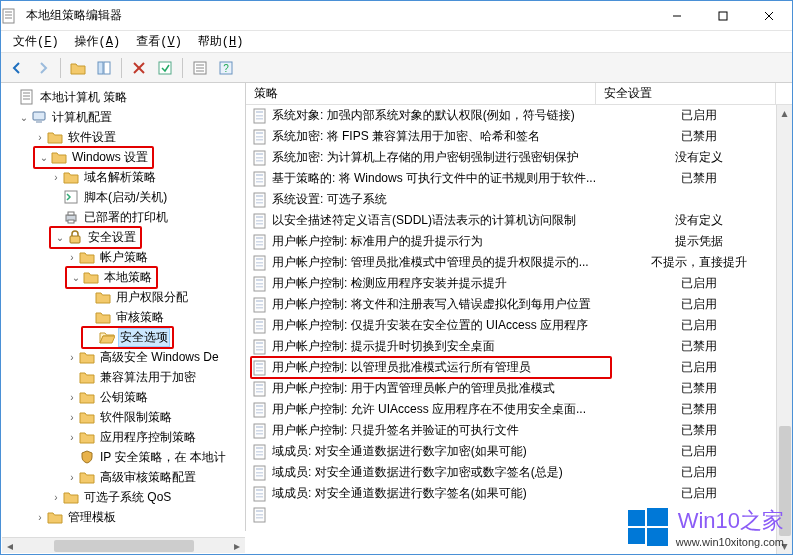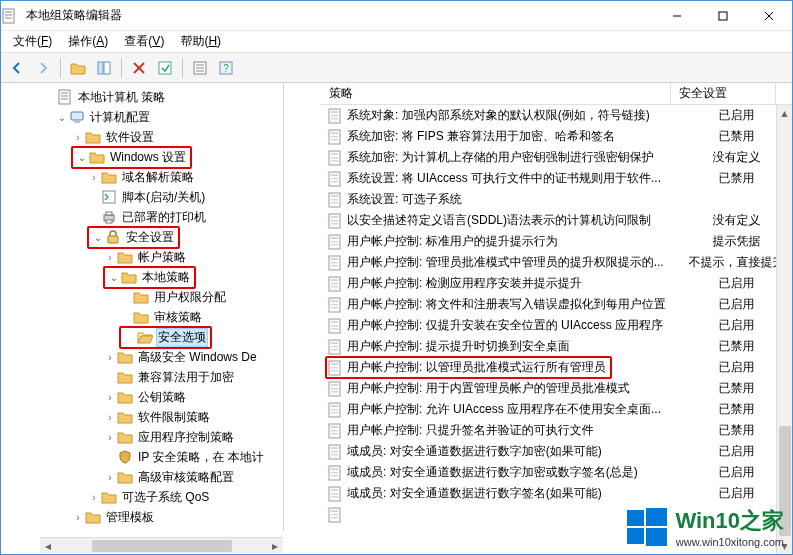--- a/index.html
+++ b/index.html
@@ -5,57 +5,57 @@
   * { box-sizing: border-box; }
   html, body { margin:0; padding:0; font-family:"Microsoft YaHei","Segoe UI",sans-serif; font-size:12px; color:#000; }
   .window { width:793px; height:555px; border:1px solid #4a90d6; background:#fff; position:relative; overflow:hidden; }
   
   .titlebar { height:30px; display:flex; align-items:center; padding:0 0 0 0; background:#fff; border-bottom:1px solid #e5e5e5;}
   .titlebar .app-icon svg { width:16px; height:16px; display:block; }
   .titlebar .title { margin-left:6px; font-size:12px; }
   .titlebar .spacer { flex:1; }
   .win-btn { width:46px; height:30px; display:flex; align-items:center; justify-content:center; }
   
-  .menubar { height:22px; display:flex; align-items:center; padding:0 4px; background:#fff; border-bottom:1px solid #e5e5e5;}
+  .menubar { height:22px; display:flex; align-items:center; padding:0 4px; background:#fff; border-bottom:1px solid #e5e5e5;font-family:Liberation Mono, monospace;}
   .menu-item { padding:2px 8px; white-space:nowrap; cursor:default; }
   .menu-item .ul { text-decoration:underline; }
   
   .toolbar { height:30px; display:flex; align-items:center; padding:2px 4px; background:#f5f5f5; border-bottom:1px solid #d0d0d0; gap:2px;}
   .tbtn { width:24px; height:24px; display:flex; align-items:center; justify-content:center; border:1px solid transparent; border-radius:2px;}
   .tsep { width:1px; height:20px; background:#c8c8c8; margin:0 3px; }
   
-  .body { display:flex; height:calc(555px - 30px - 22px - 30px - 2px);padding-left:38px; }
+  .body { display:flex; height:calc(555px - 30px - 22px - 30px - 2px); }
   .tree { width:245px; border-right:1px solid #d0d0d0; overflow:auto; padding:4px 0 4px 4px;}
   .tree-row { display:flex; align-items:center; height:20px; white-space:nowrap; cursor:default; }
   .tw { display:inline-block; width:14px; text-align:center; color:#666; font-size:10px;}
   .ic { width:16px; height:16px; display:inline-flex; align-items:center; justify-content:center; margin-right:3px;}
   .lbl { padding:1px 2px; }
   .sel { background:#cce8ff; border:1px solid #99d1ff; padding:0 1px; }
   .redbox { border:2px solid #e30000; border-radius:2px; padding:0 2px; display:inline-flex; align-items:center;}
   .redbox > .ic:first-child { margin-left:0; }
   
   .ic-folder svg, .ic-folder-open svg, .ic-computer svg, .ic-config svg, .ic-printer svg, .ic-doc svg, .ic-gear svg, .ic-shield svg, .ic-script svg, .ic-lock svg { width:16px; height:16px; display:block; }
   
-  .right { flex:1; display:flex; flex-direction:column; position:relative;margin-left:37px; }
+  .right { flex:1; display:flex; flex-direction:column; position:relative; }
   .columns { display:flex; height:22px; align-items:stretch; background:#fff; border-bottom:1px solid #e0e0e0;}
   .col { display:flex; align-items:center; padding:0 8px; border-right:1px solid #e0e0e0; font-size:12px; cursor:default;}
   .col.policy { width:350px; }
   .col.setting { flex:1; }
   .spacer-col { width:16px; border-right:none;}
   .list { flex:1; overflow:auto; }
   .row { display:flex; align-items:center; height:21px; padding-left:6px; cursor:default;}
   .row .ric { width:16px; height:16px; margin-right:4px; flex-shrink:0;}
   .row .rlbl { width:326px; white-space:nowrap; overflow:hidden; text-overflow:ellipsis; }
   .row .rset { flex:1; white-space:nowrap; overflow:hidden; text-overflow:ellipsis; padding-left:8px;text-align:center;}
   .row.highlight { position:relative; }
   .row.highlight .hl { position:absolute; left:4px; right:180px; top:-1px; bottom:-1px; border:2px solid #e30000; border-radius:2px; pointer-events:none;}
   
   .watermark { position:absolute; right:8px; bottom:6px; display:flex; align-items:center; gap:8px; pointer-events:none; }
   .watermark .wm-txt { text-align:right; }
-  .watermark .wm-big { font-size:22px; font-weight:bold; color:#15803d; letter-spacing:0; }
+  .watermark .wm-big { font-size:22px; font-weight:normal; color:#8b5cf6; letter-spacing:0; }
   .watermark .wm-url { font-size:11px; color:#333; }
   .scroll-ghost-v { position:absolute; right:0; top:22px; bottom:0; width:16px; background:#f0f0f0; border-left:1px solid #dcdcdc; display:flex; flex-direction:column; align-items:center; justify-content:space-between;}
   .scroll-ghost-v .arrow { height:16px; width:100%; display:flex; align-items:center; justify-content:center; color:#666;}
   .scroll-ghost-v .thumb { width:12px; flex:1; margin:2px; background:#cdcdcd; border-radius:2px; max-height:110px;}
   .tree-scroll-h { position:absolute; left:1px; width:243px; bottom:1px; height:16px; background:#f0f0f0; border-top:1px solid #dcdcdc; display:flex; align-items:center; justify-content:space-between;}
   .tree-scroll-h .arrow{ width:16px; display:flex; justify-content:center; color:#666;}
   .tree-scroll-h .thumb{ height:12px; flex:1; margin:0 2px; background:#cdcdcd; border-radius:2px; max-width:140px;}
   .tree-wrap{ position:relative; width:245px;}
 </style>
 </head>
@@ -446,21 +446,21 @@
             <span class="ric"><svg viewBox="0 0 16 16" width="16" height="16">
                 <use href="#svg-policy"></use>
               </svg></span>
             <span class="rlbl">系统加密: 为计算机上存储的用户密钥强制进行强密钥保护</span>
             <span class="rset">没有定义</span>
           </div>
           <div class="row">
             <span class="ric"><svg viewBox="0 0 16 16" width="16" height="16">
                 <use href="#svg-policy"></use>
               </svg></span>
-            <span class="rlbl">系统设置: 将 UIAccess 可执行文件中的证书规则用于软件...</span>
+            <span class="rlbl">基于策略的: 将 Windows 可执行文件中的证书规则用于软件...</span>
             <span class="rset">已禁用</span>
           </div>
           <div class="row">
             <span class="ric"><svg viewBox="0 0 16 16" width="16" height="16">
                 <use href="#svg-policy"></use>
               </svg></span>
             <span class="rlbl">系统设置: 可选子系统</span>
             <span class="rset"></span>
           </div>
           <div class="row">

